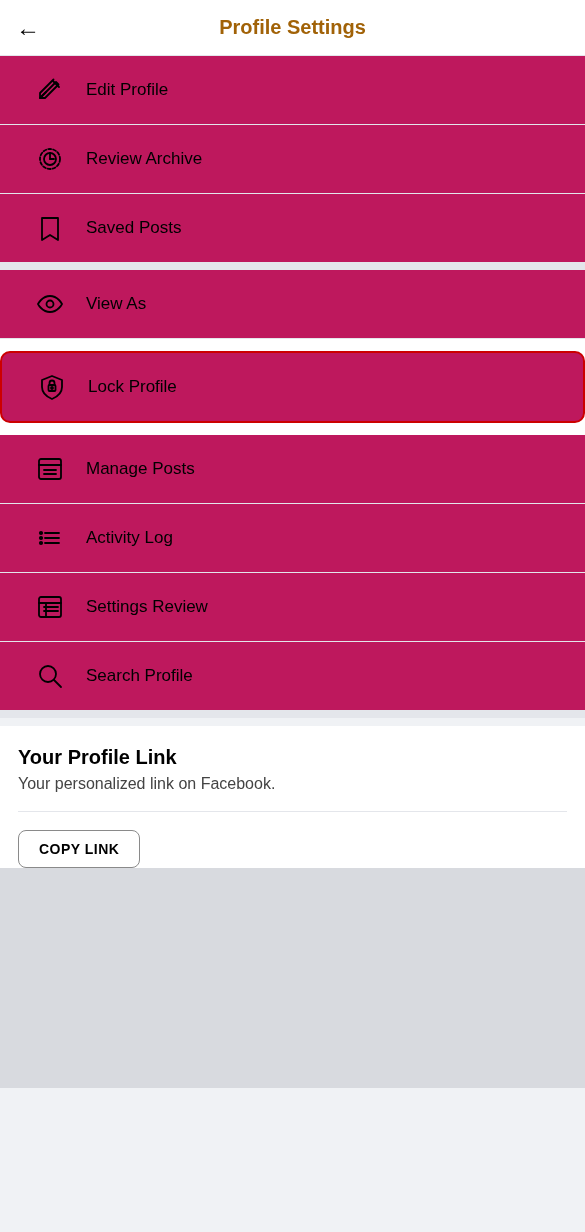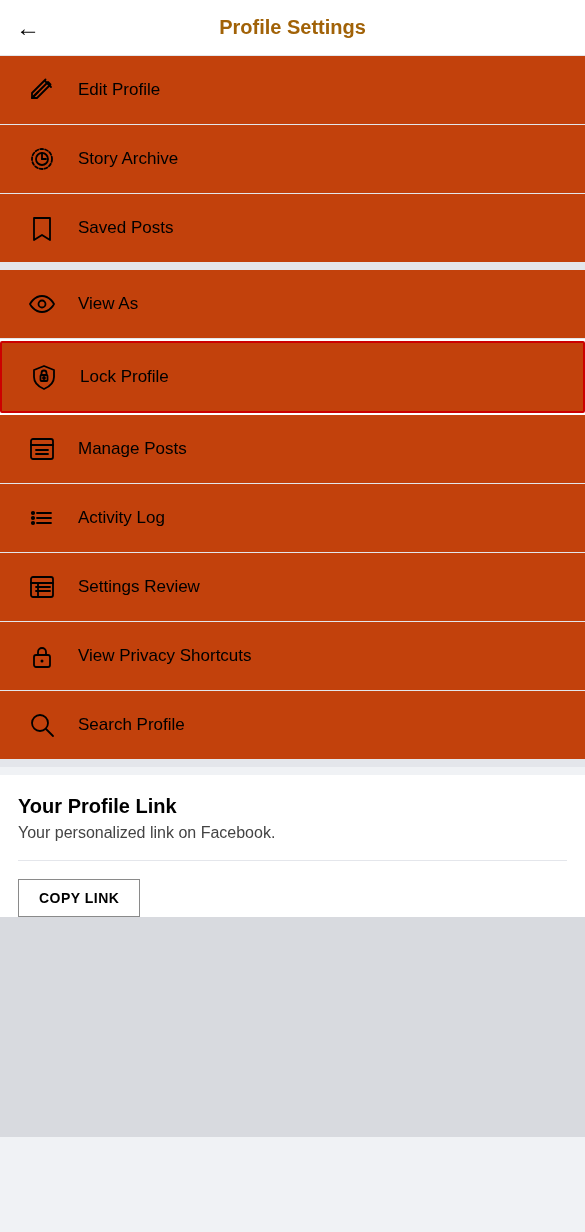--- a/index.html
+++ b/index.html
@@ -43,35 +43,35 @@
       background: #e4e6eb;
     }
 
     .menu-group {
       background: #fff;
     }
 
     .menu-item {
       display: flex;
       align-items: center;
-      padding: 16px 24px;
+      padding: 16px 32px;
       border-bottom: 1px solid #e4e6eb;
       cursor: pointer;
-      background: #c2410c;
+      background: #be185d;
       min-height: 68px;
     }
 
     .menu-item:last-child {
       border-bottom: none;
     }
 
     .menu-item.highlighted {
       border: 2.5px solid #cc0000;
-      border-radius: 2px;
-      margin: 2px 0;
+      border-radius: 10px;
+      margin: 12px 0;
     }
 
     .menu-icon {
       width: 36px;
       height: 36px;
       display: flex;
       align-items: center;
       justify-content: center;
       margin-right: 18px;
       flex-shrink: 0;
@@ -116,21 +116,21 @@
     .copy-link-btn {
       display: inline-block;
       border: 1.5px solid #8a8a8a;
       background: #fff;
       color: #000;
       font-size: 14px;
       font-weight: 700;
       letter-spacing: 0.5px;
       padding: 10px 20px;
       cursor: pointer;
-      border-radius: 0;
+      border-radius: 8px;
       text-transform: uppercase;
     }
 
     .footer-gray {
       height: 220px;
       background: #d8dadf;
     }
   </style>
 </head>
 <body>
@@ -155,21 +155,21 @@
 
   <div class="menu-item">
     <span class="menu-icon">
       <svg viewBox="0 0 28 28" fill="none" stroke="#000" stroke-width="1.8" stroke-linecap="round" stroke-linejoin="round">
         <circle cx="14" cy="14" r="10" stroke-dasharray="3 2"></circle>
         <circle cx="14" cy="14" r="6"></circle>
         <line x1="14" y1="8" x2="14" y2="14"></line>
         <line x1="14" y1="14" x2="18" y2="14"></line>
       </svg>
     </span>
-    <span class="menu-label">Story Archive</span>
+    <span class="menu-label">Review Archive</span>
   </div>
 
   <div class="menu-item">
     <span class="menu-icon">
       <svg viewBox="0 0 28 28" fill="none" stroke="#000" stroke-width="1.8" stroke-linecap="round" stroke-linejoin="round">
         <path d="M6 4h16v22l-8-5-8 5V4z"></path>
       </svg>
     </span>
     <span class="menu-label">Saved Posts</span>
   </div>
@@ -235,30 +235,20 @@
         <rect x="7" y="4" width="1.5" height="0" style="display:none"></rect>
 
         <line x1="10" y1="10" x2="10" y2="24"></line>
         <line x1="8" y1="14" x2="22" y2="14"></line>
         <line x1="8" y1="18" x2="22" y2="18"></line>
       </svg>
     </span>
     <span class="menu-label">Settings Review</span>
   </div>
 
-  <div class="menu-item">
-    <span class="menu-icon">
-      <svg viewBox="0 0 28 28" fill="none" stroke="#000" stroke-width="1.8" stroke-linecap="round" stroke-linejoin="round">
-        <rect x="6" y="13" width="16" height="12" rx="2"></rect>
-        <path d="M10 13v-3a4 4 0 0 1 8 0v3"></path>
-        <circle cx="14" cy="19" r="1.5" fill="#000" stroke="none"></circle>
-      </svg>
-    </span>
-    <span class="menu-label">View Privacy Shortcuts</span>
-  </div>
 
   <div class="menu-item">
     <span class="menu-icon">
       <svg viewBox="0 0 28 28" fill="none" stroke="#000" stroke-width="1.8" stroke-linecap="round" stroke-linejoin="round">
         <circle cx="12" cy="12" r="8"></circle>
         <line x1="18" y1="18" x2="25" y2="25"></line>
       </svg>
     </span>
     <span class="menu-label">Search Profile</span>
   </div>

